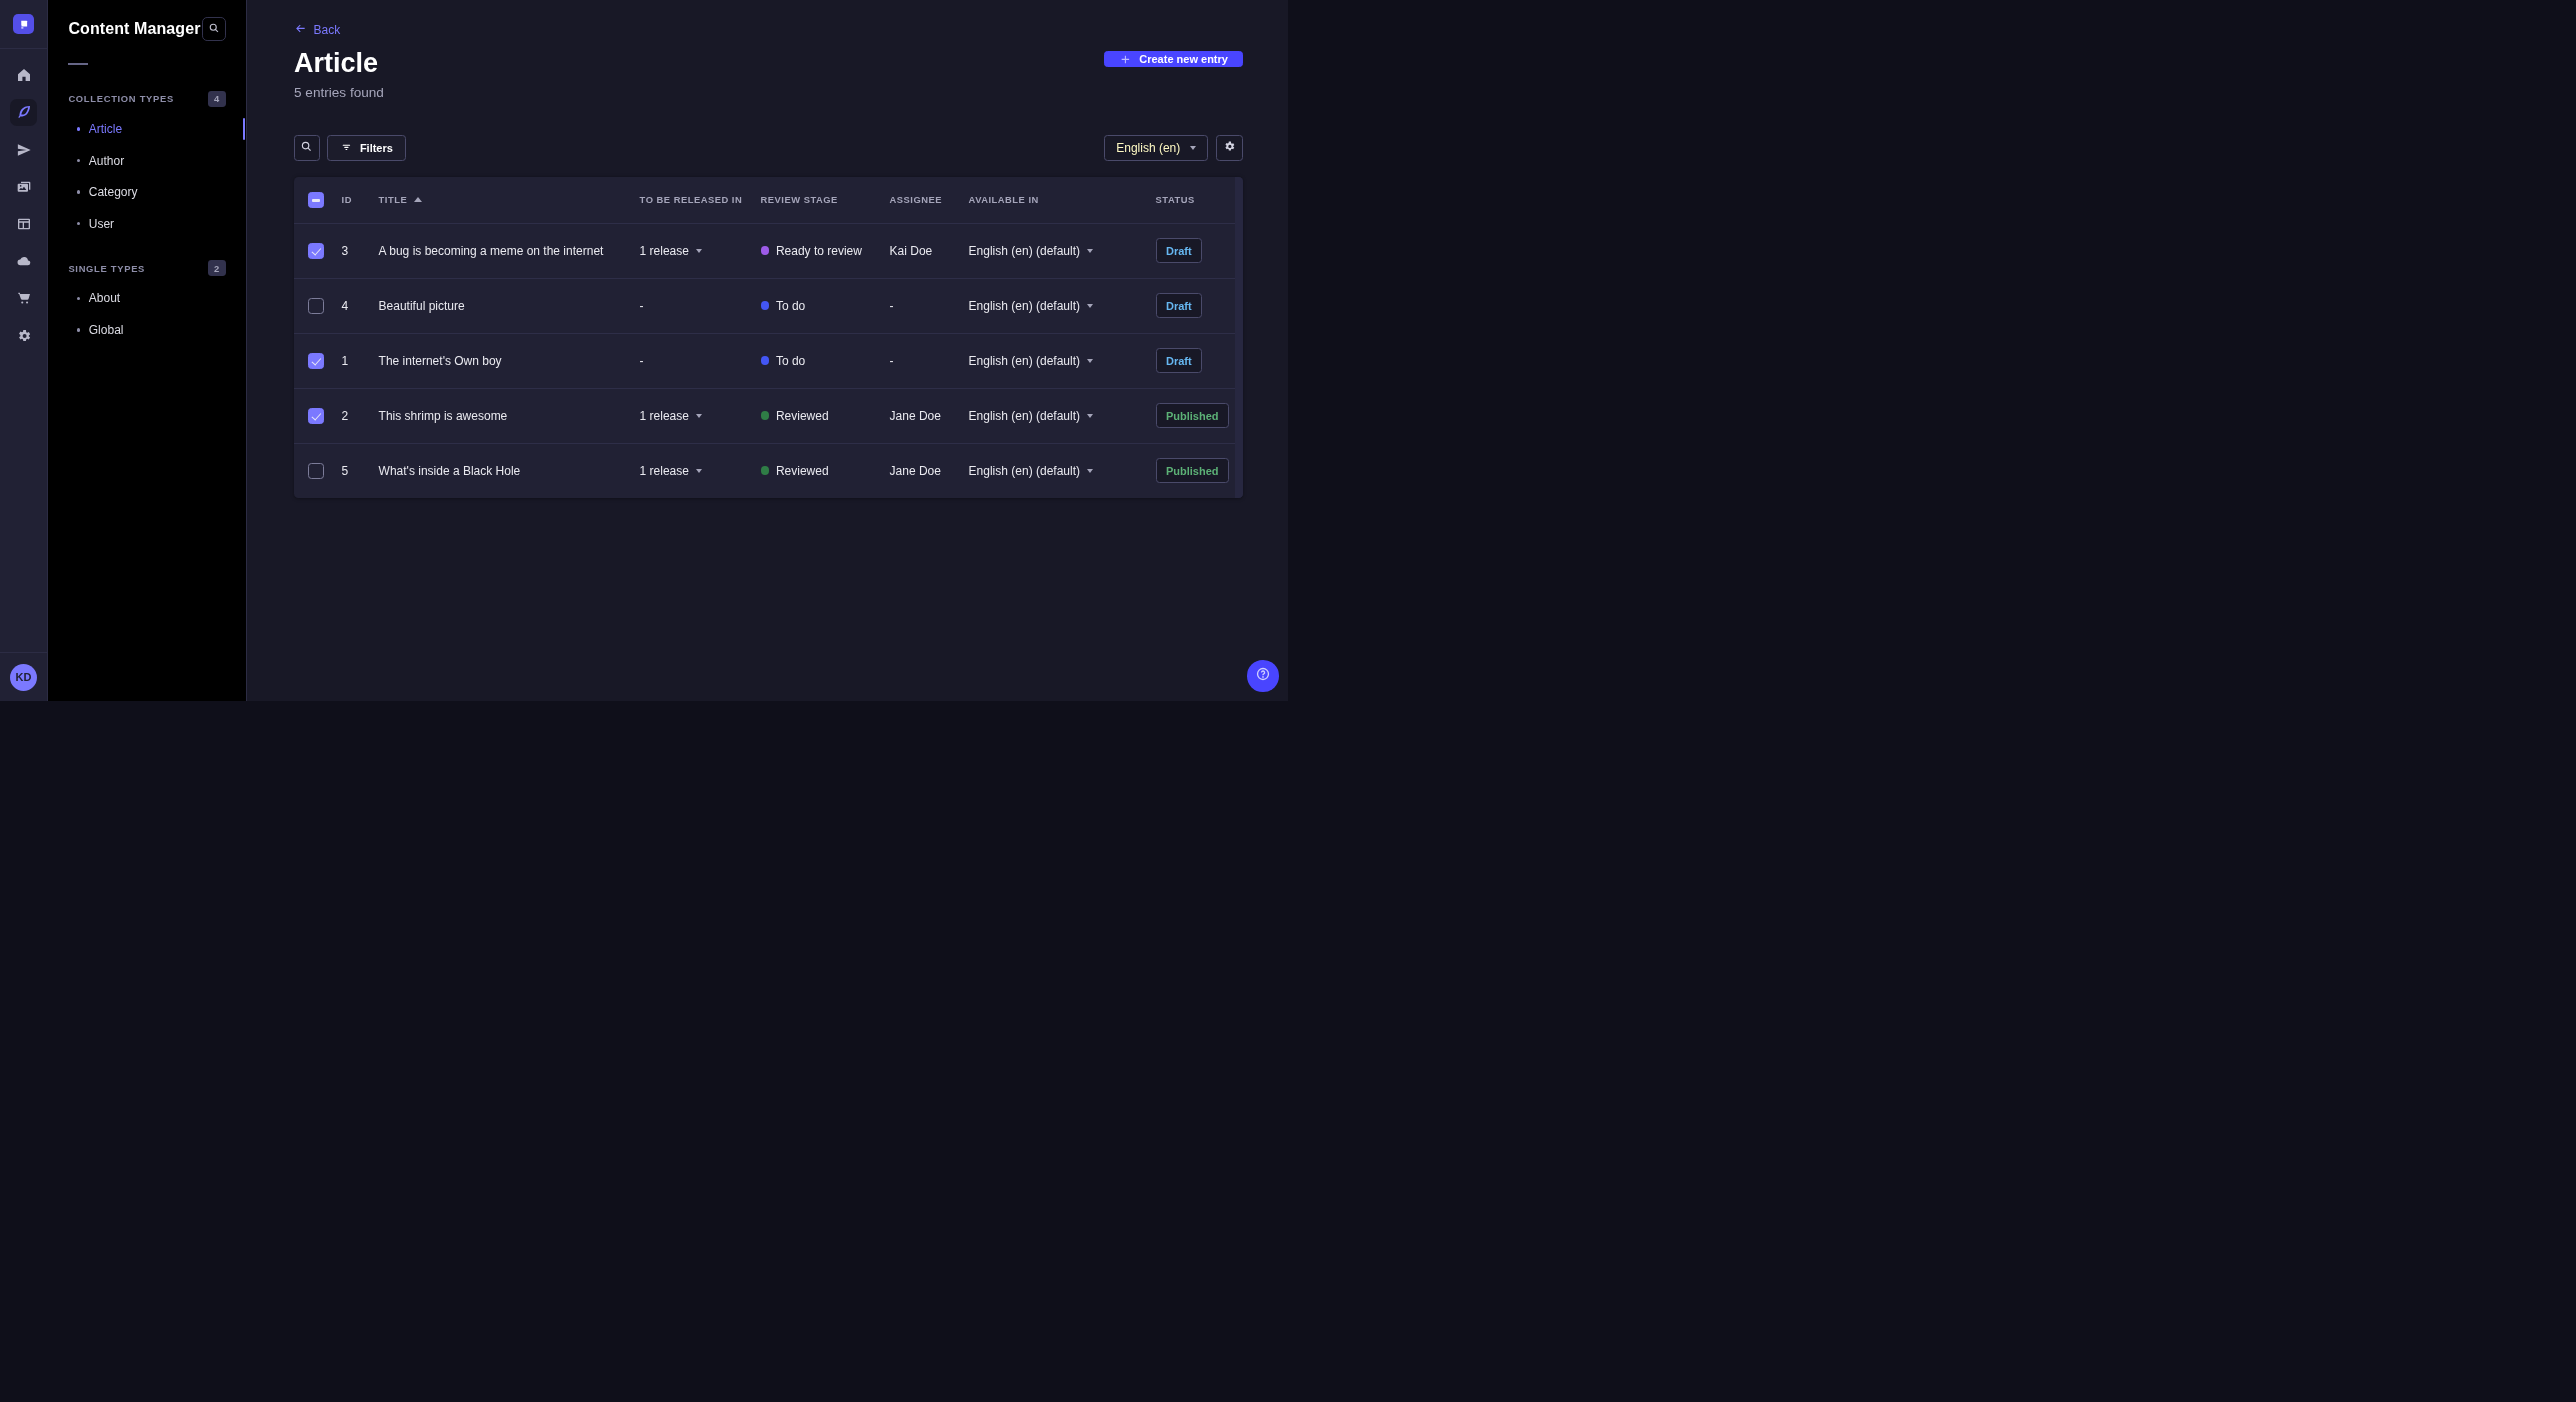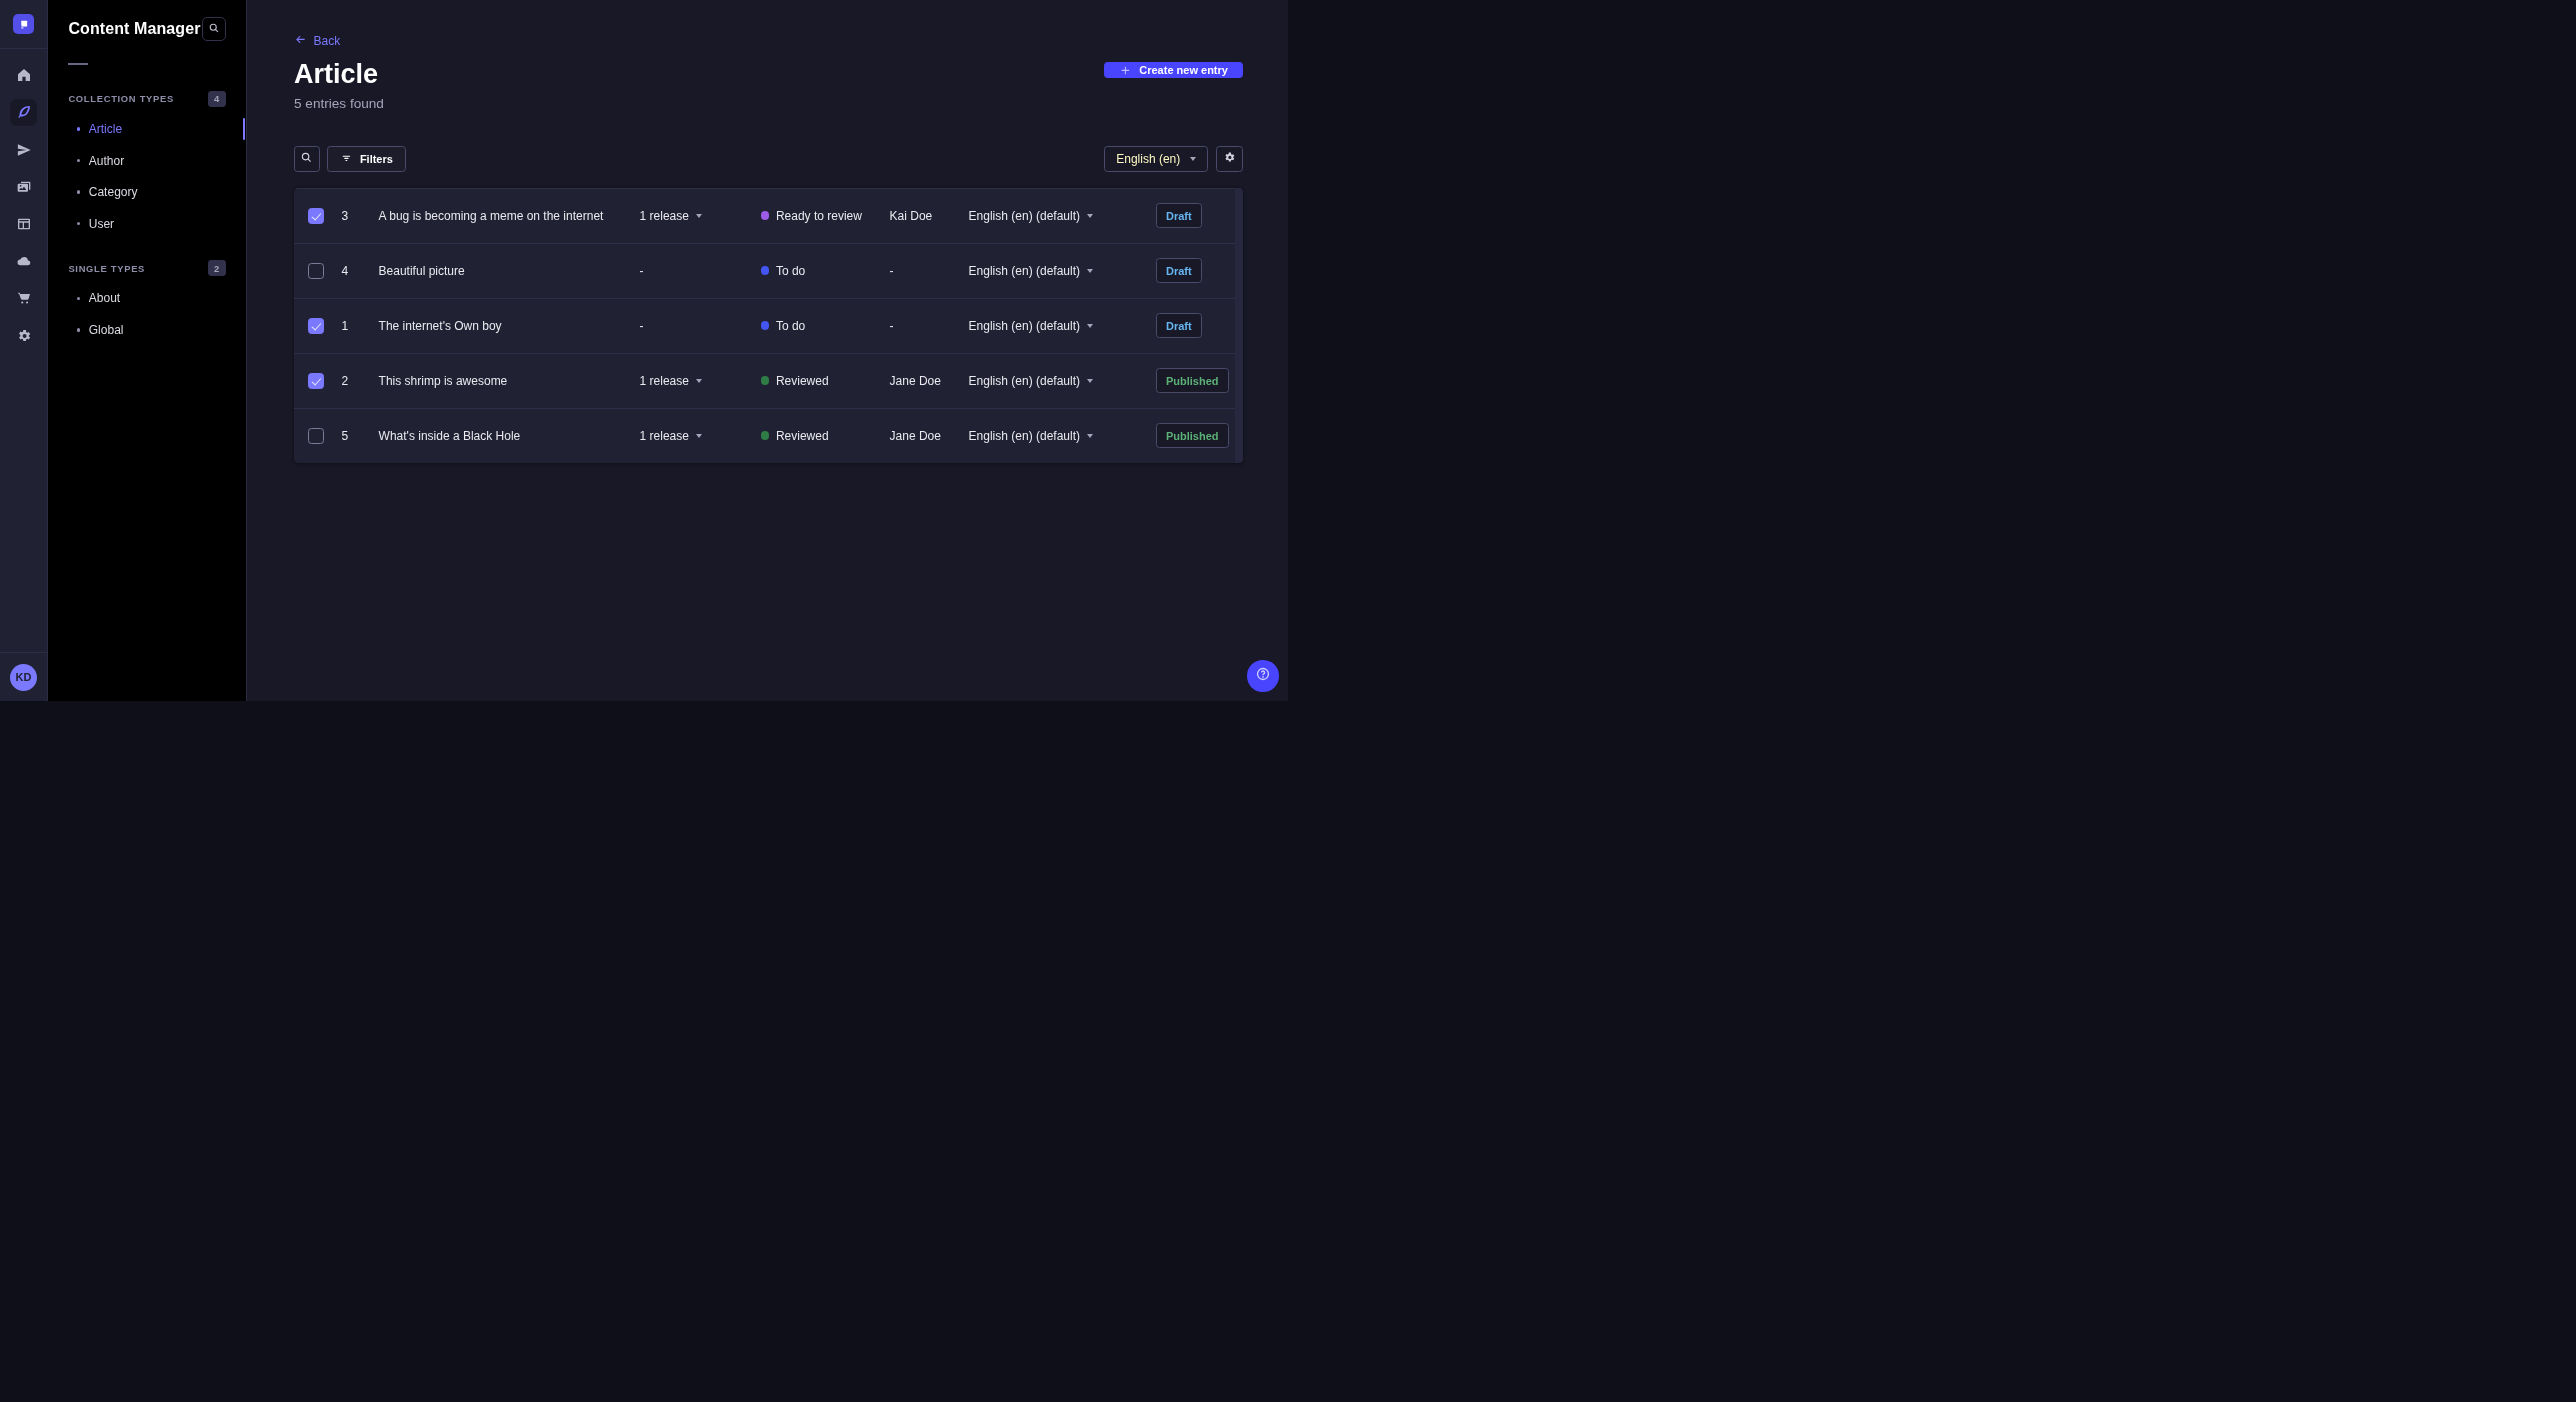--- a/index.html
+++ b/index.html
@@ -28,21 +28,21 @@
   .sb-section-label { font-size:9.4px; font-weight:700; letter-spacing:0.7px; color:#8e8ea9; }
   .sb-badge { min-width:18px; height:16px; padding:0 4.3px; background:#32324d; border-radius:3.4px; color:#a5a5ba; font-size:9.4px; font-weight:600; display:grid; place-items:center; }
   .sb-list { list-style:none; margin-top:6px; }
   .sb-item { height:31.5px; display:flex; align-items:center; gap:8.5px; cursor:pointer; position:relative; color:#dcdce4; font-size:12px; }
   .sb-item .bullet { width:3.4px; height:3.4px; border-radius:50%; background:#8e8ea9; margin-left:8.5px; flex:0 0 3.4px; }
   .sb-item.active { color:#7b79ff; }
   .sb-item.active .bullet { background:#7b79ff; }
   .sb-item.active .active-indicator { position:absolute; right:-19.6px; top:50%; transform:translateY(-50%); width:2.6px; height:22px; background:#7b79ff; border-radius:1.7px; }
 
   
-  .main { flex:1; position:relative; padding:11px 48px 0 47px; }
+  .main { flex:1; position:relative; padding:0 48px 0 47px; }
   .back-row { margin-top:22px; }
   .back-link { display:inline-flex; align-items:center; gap:6.8px; color:#7b79ff; font-size:12px; text-decoration:none; cursor:pointer; }
   .title-row { display:flex; align-items:flex-start; justify-content:space-between; margin-top:10.2px; }
   .page-title { font-size:27px; font-weight:700; color:#ffffff; line-height:31px; }
   .page-subtitle { margin-top:6px; font-size:13.6px; color:#a5a5ba; }
   .btn-primary { margin-top:3.4px; height:16px; padding:0 13.6px; background:#4945ff; border:0.9px solid #4945ff; border-radius:3.4px; color:#fff; font-size:11px; font-weight:600; display:inline-flex; align-items:center; gap:7.7px; cursor:pointer; font-family:inherit; }
   .btn-primary svg { width:12.8px; height:12.8px; opacity:.65; }
 
   .toolbar { margin-top:35px; display:flex; align-items:center; gap:7.7px; }
   .icon-btn { height:25.6px; width:25.6px; border:0.9px solid #4a4a6a; background:transparent; border-radius:3.4px; display:grid; place-items:center; color:#d2d2e0; cursor:pointer; }
@@ -253,20 +253,35 @@
               </svg>
           </span>
         </button>
       </div>
     </div>
 
 
     <div class="table">
       <div class="scroll-strip"></div>
 
+      <div class="tr head">
+        <div class="th">
+            <span class="checkbox" data-state="indeterminate"></span>
+          </div>
+        <div class="th">ID</div>
+        <div class="th">
+          <span>TITLE</span>
+          <span class="sort-asc"></span>
+        </div>
+        <div class="th">TO BE RELEASED IN</div>
+        <div class="th">REVIEW STAGE</div>
+        <div class="th">ASSIGNEE</div>
+        <div class="th">AVAILABLE IN</div>
+        <div class="th">STATUS</div>
+      </div>
 
       <div class="tr row">
         <div class="td">
             <span class="checkbox checked"></span>
           </div>
         <div class="td">3</div>
         <div class="td">A bug is becoming a meme on the internet</div>
         <div class="td">
           <span>1 release</span>
           <span class="dd-caret shown"></span>

